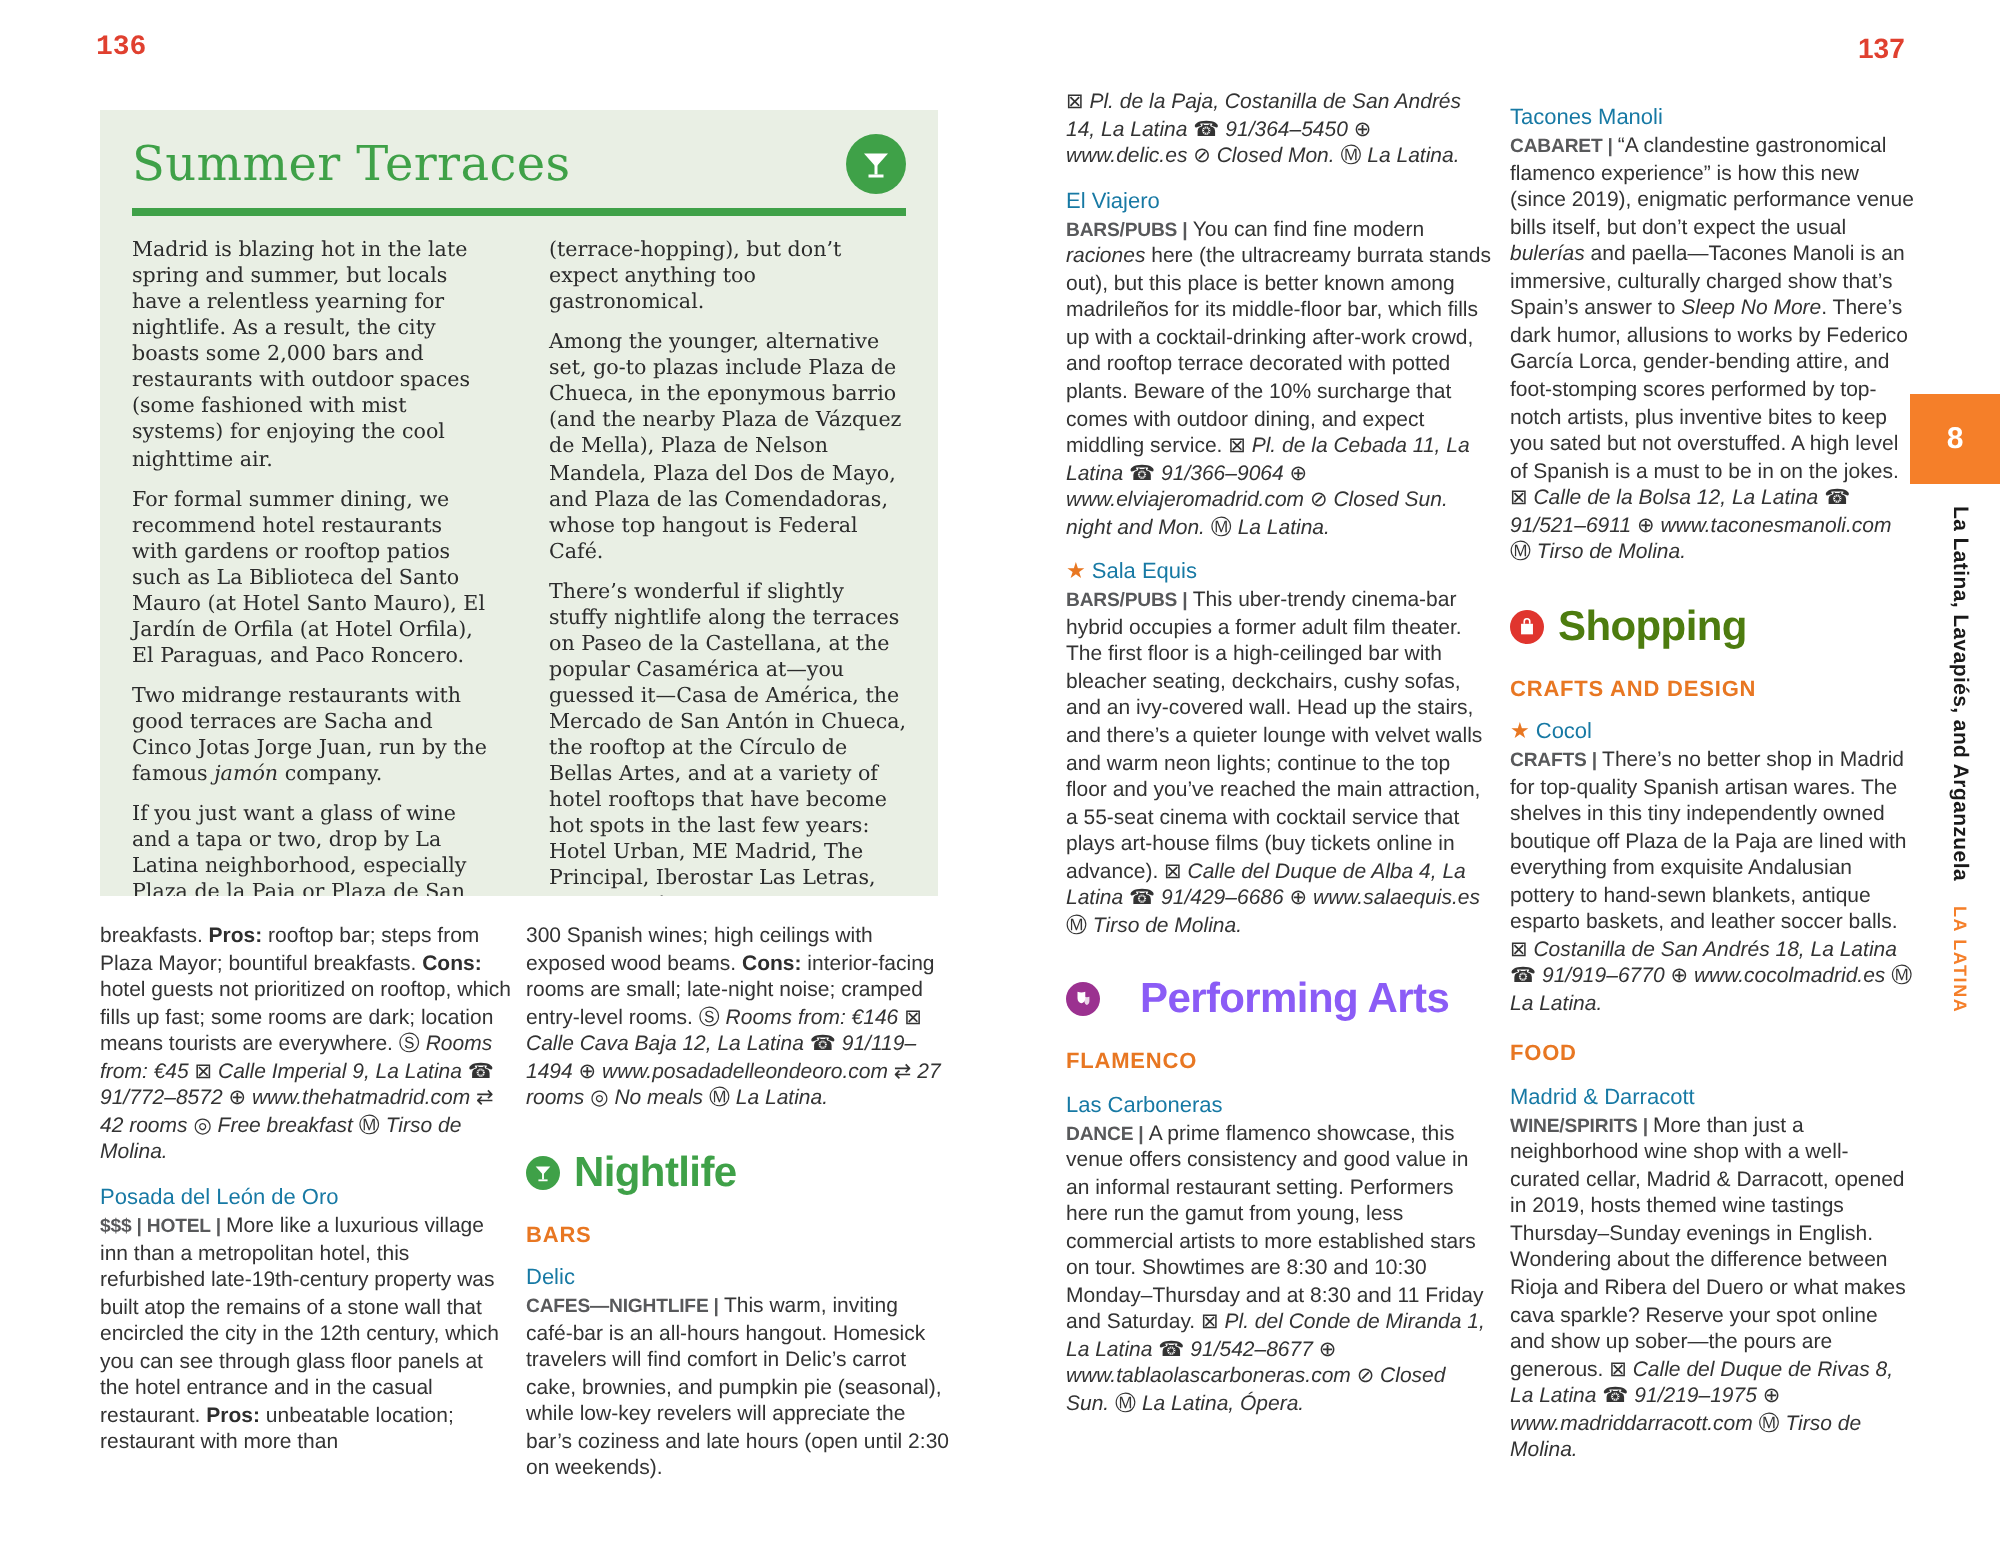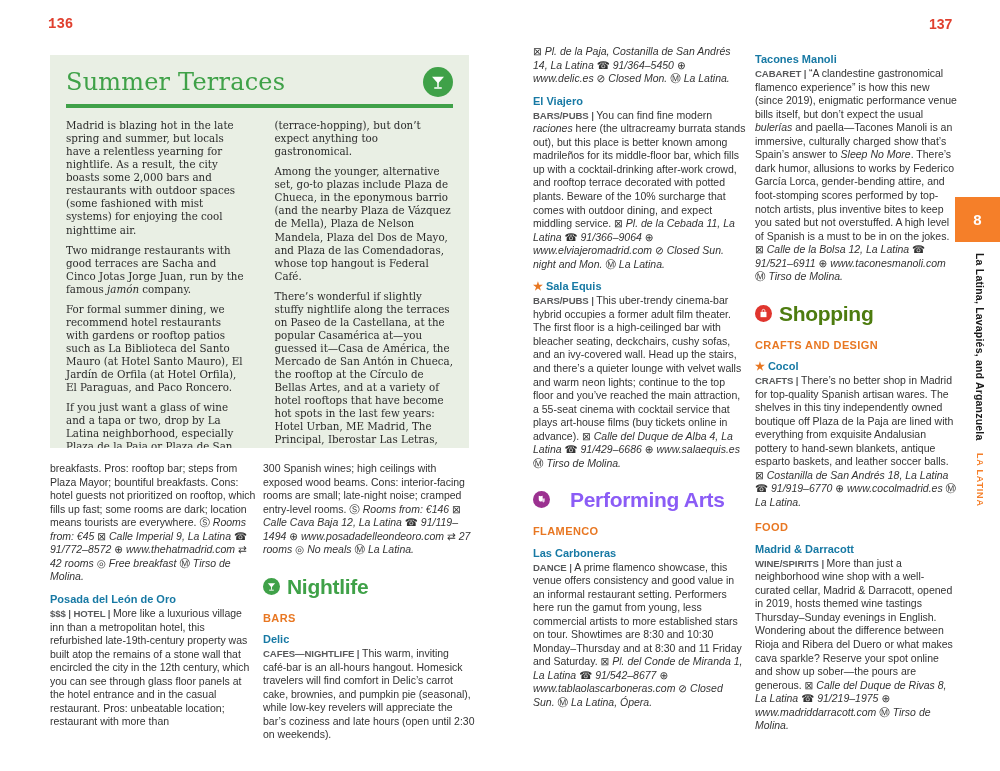--- a/index.html
+++ b/index.html
@@ -26,30 +26,30 @@
   .fpara{margin-bottom:7px;}
 
   
   .col{position:absolute;font-size:10.5px;line-height:1.29;color:#333;}
   #col-l1{left:50px;top:462px;width:206px;}
   #col-l2{left:263px;top:462px;width:212px;}
   #col-r1{left:533px;top:45px;width:213px;}
   #col-r2{left:755px;top:45px;width:204px;}
 
   .para{margin:0 0 8px;}
-  .listing-title{font-weight:bold;font-size:11px;color:#1779a4;margin:7px 0 1px;}
+  .listing-title{font-weight:normal;font-size:11px;color:#1779a4;margin:7px 0 1px;}
   .listing-title .star{color:#e87722;margin-right:3px;}
   .category{font-weight:bold;font-size:11px;letter-spacing:.4px;color:#e87722;margin:11px 0 2px;}
   .section-head{display:flex;align-items:center;gap:7px;margin:16px 0 4px;font-weight:bold;font-size:21px;letter-spacing:-.3px;}
   .section-icon{width:17px;height:17px;border-radius:50%;display:flex;align-items:center;justify-content:center;flex:0 0 auto;}
   .sec-green{color:#3fa148;}   .sec-green .section-icon{background:#3fa148;}
   .sec-purple{color:#8b5cf6;gap:20px;}  .sec-purple .section-icon{background:#9b3190;}
   .sec-red{color:#4d7c0f;align-items:center;}     .sec-red .section-icon{background:#e0352e;}
 
-  .seg-b{font-weight:normal;color:#2e2e2e;margin-top:36px;}
+  .seg-b{font-weight:bold;color:#2e2e2e;margin-top:36px;}
   .seg-i{font-style:italic;}
   .seg-cat{font-weight:bold;color:#58595b;font-size:9.6px;letter-spacing:-.1px;}
 
   
   #chapter-tab{
     position:absolute;right:0;top:197px;width:45px;height:45px;background:#f57f29;
     color:#fff;font-weight:bold;font-size:15px;display:flex;align-items:center;justify-content:center;
   }
   #vstrip{position:absolute;right:14px;top:253px;display:flex;flex-direction:column;align-items:center;gap:12px;}
   #vstrip span{writing-mode:vertical-rl;font-weight:bold;}
@@ -70,22 +70,22 @@
           <path d="M4 5h16l-8 9z" fill="#fff"></path>
           <rect x="11" y="12" width="2" height="7" fill="#fff"></rect>
           <rect x="7" y="19" width="10" height="2" fill="#fff"></rect>
         </svg>
     </span>
   </div>
   <div class="fb-rule"></div>
   <div class="fb-cols">
     <div class="fb-col">
         <div class="fpara"><span>Madrid is blazing hot in the late spring and summer, but locals have a relentless yearning for nightlife. As a result, the city boasts some 2,000 bars and restaurants with outdoor spaces (some fashioned with mist systems) for enjoying the cool nighttime air.</span></div>
+        <div class="fpara"><span>For formal summer dining, we recommend hotel restaurants with gardens or rooftop patios such as La Biblioteca del Santo Mauro (at Hotel Santo Mauro), El Jardín de Orfila (at Hotel Orfila), El Paraguas, and Paco Roncero.</span></div>
         <div class="fpara"><span>Two midrange restaurants with good terraces are Sacha and Cinco Jotas Jorge Juan, run by the famous </span><span class="seg-i">jamón</span><span> company.</span></div>
-        <div class="fpara"><span>For formal summer dining, we recommend hotel restaurants with gardens or rooftop patios such as La Biblioteca del Santo Mauro (at Hotel Santo Mauro), El Jardín de Orfila (at Hotel Orfila), El Paraguas, and Paco Roncero.</span></div>
         <div class="fpara"><span>If you just want a glass of wine and a tapa or two, drop by La Latina neighborhood, especially Plaza de la Paja or Plaza de San Andrés, or the terraces at Plaza de Olavide in Chamberí. Calle Argumosa in Lavapiés is another famous street for </span></div>
       </div>
     <div class="fb-col">
         <div class="fpara"><span>(terrace-hopping), but don’t expect anything too gastronomical.</span></div>
         <div class="fpara"><span>Among the younger, alternative set, go-to plazas include Plaza de Chueca, in the eponymous barrio (and the nearby Plaza de Vázquez de Mella), Plaza de Nelson Mandela, Plaza del Dos de Mayo, and Plaza de las Comendadoras, whose top hangout is Federal Café.</span></div>
         <div class="fpara"><span>There’s wonderful if slightly stuffy nightlife along the terraces on Paseo de la Castellana, at the popular Casamérica at—you guessed it—Casa de América, the Mercado de San Antón in Chueca, the rooftop at the Círculo de Bellas Artes, and at a variety of hotel rooftops that have become hot spots in the last few years: Hotel Urban, ME Madrid, The Principal, Iberostar Las Letras, Gran Meliá Palacio de los Duques, Heritage Madrid, and Room Mate Óscar, to name a few.</span></div>
       </div>
   </div>
 </div>
 

